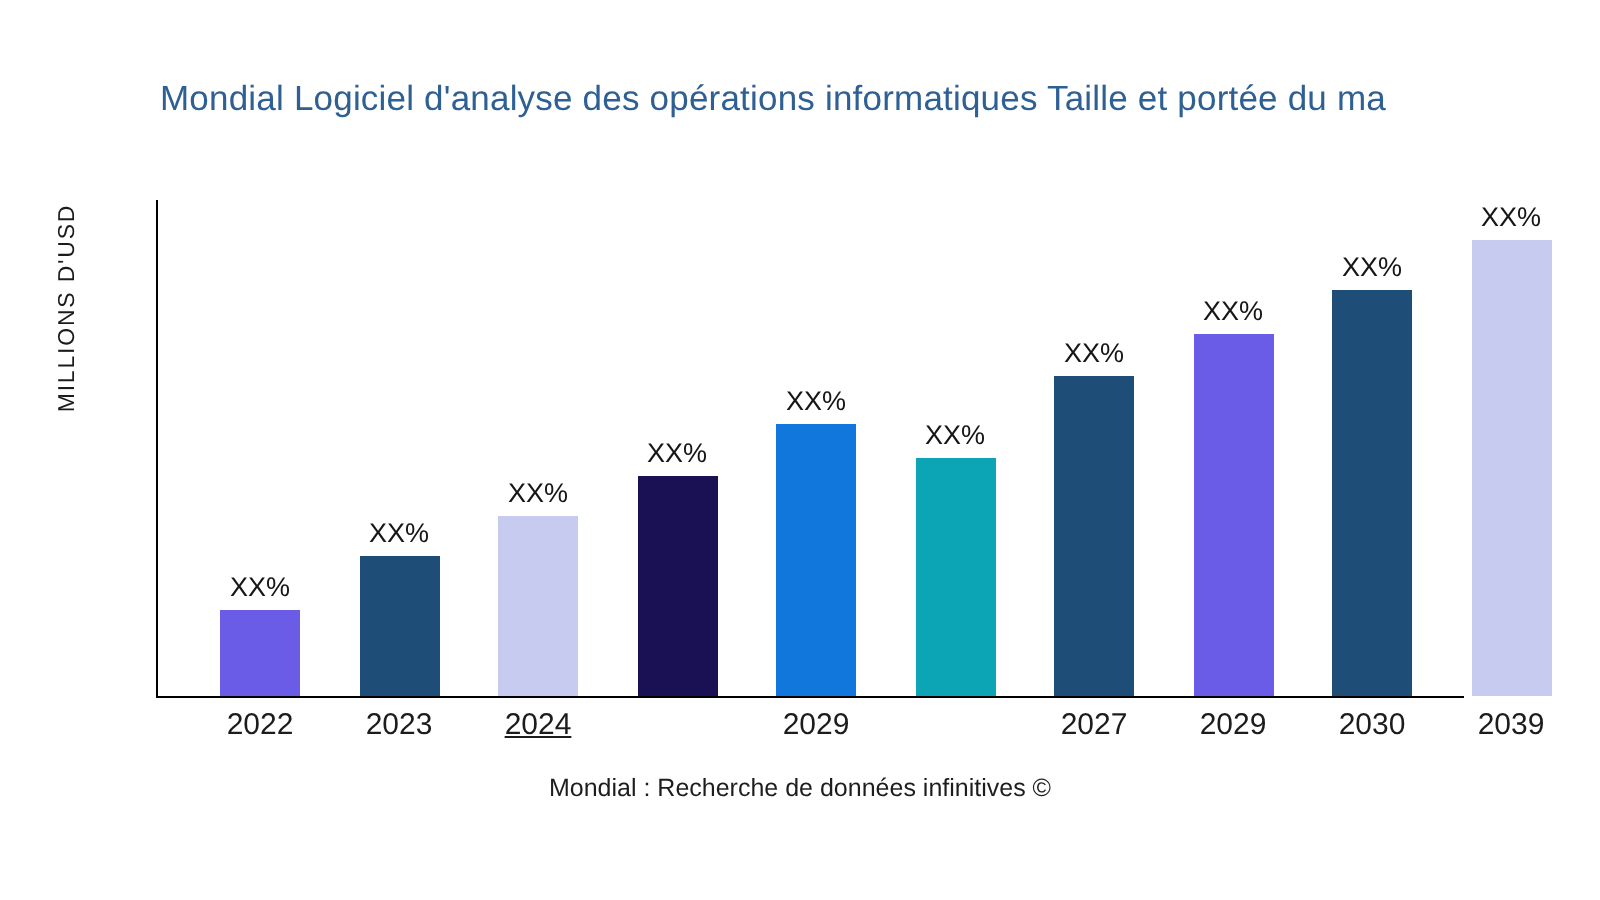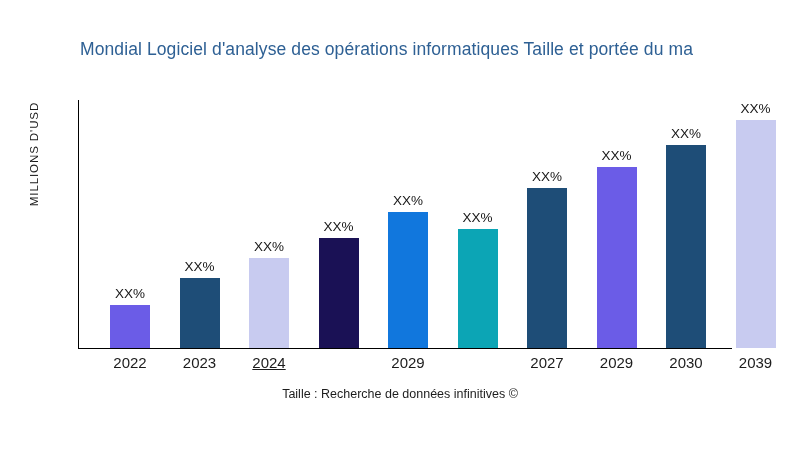--- a/index.html
+++ b/index.html
@@ -186,15 +186,15 @@
         <div class="bar-value" style="bottom: 207px;">XX%</div>
       </div>
       <div class="tick-label" style="left: 646px;">2030</div>
       <div class="bar-group" style="left: 735.5px; width: 40px; height: 228px;">
         <div class="bar" style="height: 228px; background: rgb(200, 203, 240);"></div>
         <div class="bar-value" style="bottom: 232px;">XX%</div>
       </div>
       <div class="tick-label" style="left: 715.5px;">2039</div>
     </div>
 
-  <div id="source-note">Taille : Recherche de données infinitives ©</div>
+  <div id="source-note">Mondial : Recherche de données infinitives ©</div>
 
 </div>
 
 </body></html>

